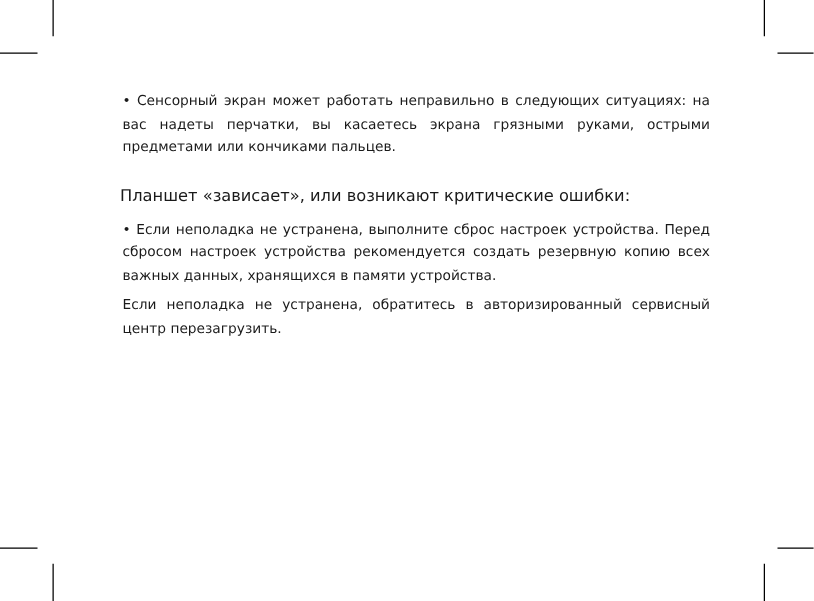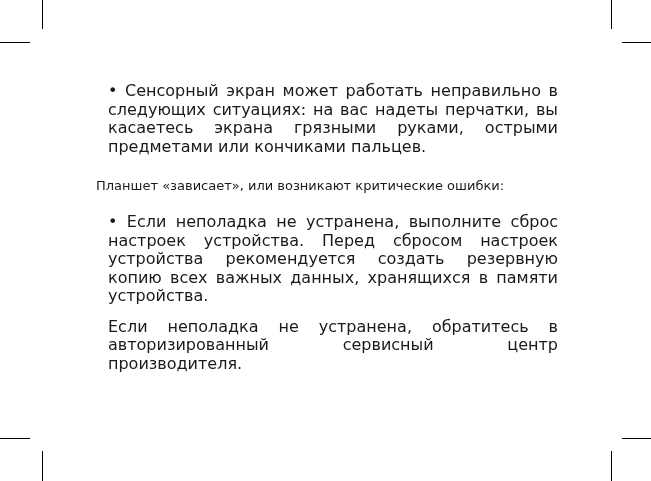--- a/index.html
+++ b/index.html
@@ -1,20 +1,20 @@
 <!DOCTYPE html>
 <html><head>
   <meta charset="utf-8">
   <style>
     html, body { margin:0; padding:0; }
     body { width:651px; height:481px; background:#ffffff; position:relative; overflow:hidden;
            font-family:"DejaVu Sans", sans-serif; color:#1a1a1a; }
     .mark { position:absolute; background:#000; }
     .page { position:absolute; left:96px; top:70px; width:474px; }
-    p { margin:12px; font-size:16px; line-height:18.5px; text-align:justify; }
+    p { margin:2px; font-size:11px; line-height:18.5px; text-align:justify; }
     .para { margin-bottom:5px; }
     h2 { margin:0; font-size:13px; font-weight:normal; line-height:18px; }
     .section-gap { height:16px; }
     .head-gap { height:6px; }
   </style>
 </head>
 <body>
 
 <div class="mark" style="left:42px;top:0;width:1px;height:29px;"></div>
 <div class="mark" style="left:0;top:42px;width:30px;height:1px;"></div>
@@ -24,14 +24,14 @@
 <div class="mark" style="left:42px;top:451px;width:1px;height:30px;"></div>
 <div class="mark" style="left:622px;top:438px;width:29px;height:1px;"></div>
 <div class="mark" style="left:611px;top:451px;width:1px;height:30px;"></div>
 
 <div class="page">
   <p class="para">• Сенсорный экран может работать неправильно в следующих ситуациях: на вас надеты перчатки, вы касаетесь экрана грязными руками, острыми предметами или кончиками пальцев.</p>
   <div class="section-gap"></div>
   <h2>Планшет «зависает», или возникают критические ошибки:</h2>
   <div class="head-gap"></div>
   <p class="para">• Если неполадка не устранена, выполните сброс настроек устройства. Перед сбросом настроек устройства рекомендуется создать резервную копию всех важных данных, хранящихся в памяти устройства.</p>
-  <p class="para">Если неполадка не устранена, обратитесь в авторизированный сервисный центр производителя.</p>
+  <p class="para">Если неполадка не устранена, обратитесь в авторизированный сервисный центр перезагрузить.</p>
 </div>
 
 </body></html>

